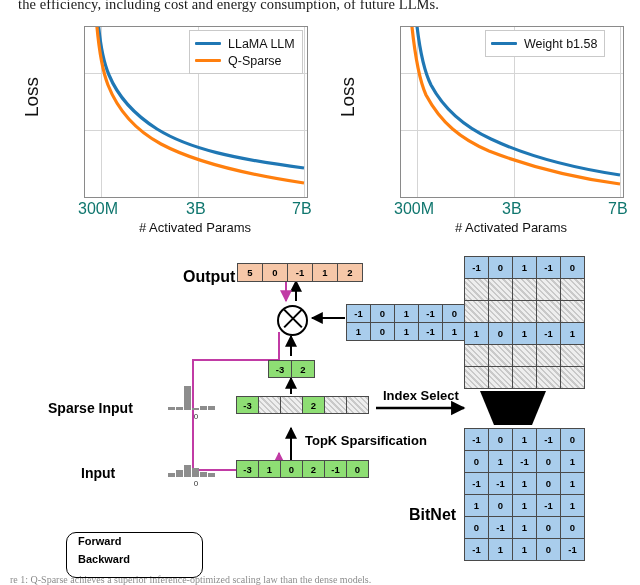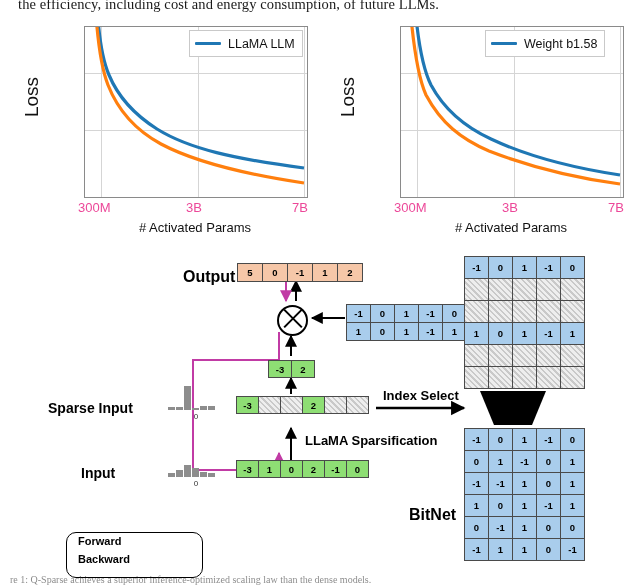--- a/index.html
+++ b/index.html
@@ -28,21 +28,21 @@
 
   .ylabel{
     position:absolute;left:-28px;top:62px;width:92px;
     transform:rotate(-90deg);text-align:center;
     font-size:19px;color:#111;
   }
   .xlabel{
     position:absolute;left:70px;top:196px;width:222px;text-align:center;
     font-size:13px;color:#111;
   }
-  .xtick{position:absolute;top:176px;font-size:13px;color:#ec4899;}
+  .xtick{position:absolute;top:176px;font-size:16px;color:#0f766e;}
 
   .legend{
     position:absolute;background:#fff;border:1px solid #c9c9c9;
     padding:4px 7px 4px 5px;
   }
   .legend-row{display:flex;align-items:center;height:17px;}
   .legend-swatch{width:26px;height:3px;border-radius:1px;margin-right:7px;flex:0 0 auto;}
   .legend-text{font-size:12.5px;color:#111;white-space:nowrap;text-align:right;}
 
   
@@ -123,20 +123,24 @@
       <path d="M13,-8 C15,18 18,34 24,48 C34,72 50,88 72,102 C104,122 150,132 219,141" fill="none" stroke="#1f77b4" stroke-width="3.2"></path>
       <path d="M11,-12 C13,16 16,40 23,58 C34,86 52,104 76,117 C108,134 152,146 219,156" fill="none" stroke="#ff7f0e" stroke-width="3.2"></path>
     </svg>
   </div>
 
   <div class="legend" style="left:175px;top:6px;">
     <div class="legend-row">
       <span class="legend-swatch" style="background:#1f77b4"></span>
       <span class="legend-text">LLaMA LLM</span>
     </div>
+    <div class="legend-row">
+      <span class="legend-swatch" style="background:#ff7f0e"></span>
+      <span class="legend-text">Q-Sparse</span>
+    </div>
   </div>
 
   <div class="xtick" style="left:64px;">300M</div>
   <div class="xtick" style="left:172px;">3B</div>
   <div class="xtick" style="left:278px;">7B</div>
   <div class="xlabel"># Activated Params</div>
 </div>
 
 <div class="chart-panel" id="chart-right">
   <div class="ylabel">Loss</div>
@@ -304,21 +308,21 @@
   </div>
   <div class="cellrow" id="input-row" style="left:236px;top:212px;">
       <div class="cell c-green" style="width: 21px; height: 16px;">-3</div>
       <div class="cell c-green" style="width: 21px; height: 16px;">1</div>
       <div class="cell c-green" style="width: 21px; height: 16px;">0</div>
       <div class="cell c-green" style="width: 21px; height: 16px;">2</div>
       <div class="cell c-green" style="width: 21px; height: 16px;">-1</div>
       <div class="cell c-green" style="width: 21px; height: 16px;">0</div>
     </div>
 
-  <div class="dlabel" style="left:305px;top:185px;font-size:13px;">LLaMA Sparsification</div>
+  <div class="dlabel" style="left:305px;top:185px;font-size:13px;">TopK Sparsification</div>
 
   <div class="dlabel" style="left:409px;top:258px;font-size:16px;">BitNet</div>
   <div class="matrix" id="weight-matrix" style="left:464px;top:180px;grid-template-columns:repeat(5,23px);grid-auto-rows:21px;">
       <div class="mcell c-blue">-1</div>
       <div class="mcell c-blue">0</div>
       <div class="mcell c-blue">1</div>
       <div class="mcell c-blue">-1</div>
       <div class="mcell c-blue">0</div>
       <div class="mcell c-blue">0</div>
       <div class="mcell c-blue">1</div>

